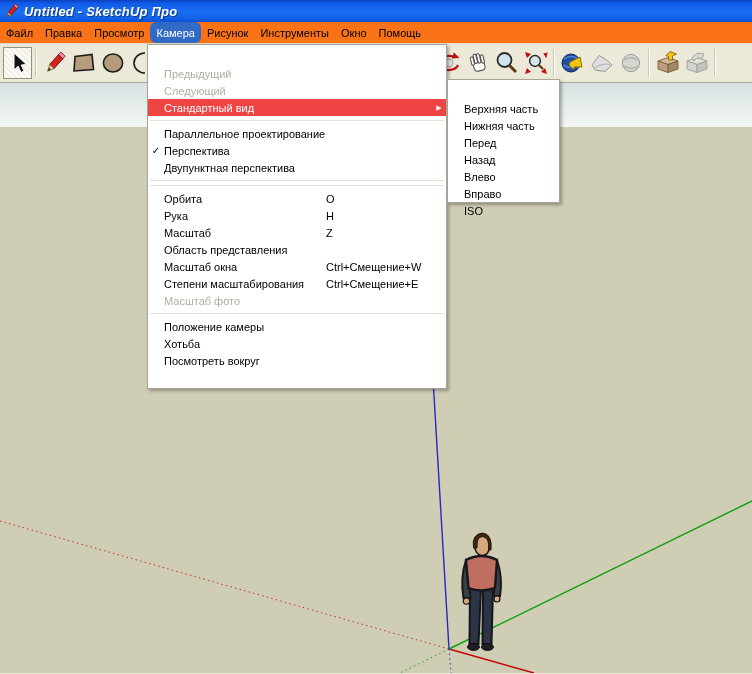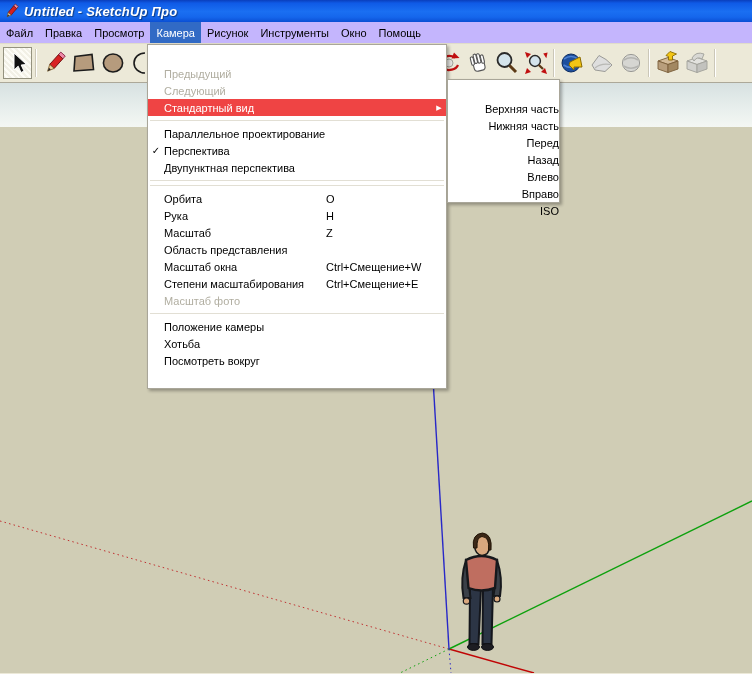--- a/index.html
+++ b/index.html
@@ -8,23 +8,23 @@
 
   
   .titlebar {
     height:22px; display:flex; align-items:center; padding-left:4px; gap:4px;
     background:linear-gradient(180deg,#0a3ebc 0%, #0f5ae6 14%, #1a6ff2 52%, #1566ec 78%, #0a4fd4 100%);
   }
   .titlebar .title-text { color:#fff; font-size:13px; font-weight:bold; text-shadow:1px 1px 1px rgba(0,0,0,.45); letter-spacing:.2px;font-style:italic; }
   .title-icon { width:16px; height:16px; display:inline-block; }
 
   
-  .menubar { height:22px; background:#c4b5fd; display:flex; align-items:stretch; font-size:11px; border-bottom:1px solid #e0dccb; }
+  .menubar { height:22px; background:#f97316; display:flex; align-items:stretch; font-size:11px; border-bottom:1px solid #e0dccb; }
   .menubar .mitem { display:flex; align-items:center; padding:0 6px; color:#000; cursor:default; }
-  .menubar .mitem.active { background:#316ac5; color:#fff; }
+  .menubar .mitem.active { background:#316ac5; color:#fff;border-radius:6px; }
 
   
   .toolbar { position:relative; height:39px; background:#ece9d8; border-bottom:1px solid #aca899; }
   .tgroup { position:absolute; top:0; height:38px; display:flex; align-items:center; }
   .tgroup.left { left:3px; }
   .tgroup.right { left:434px; }
   .tbtn { width:29px; height:32px; display:flex; align-items:center; justify-content:center; }
   .tbtn.pressed { background:#fdfcf6; border:1px solid #94927f;
     background-image:repeating-linear-gradient(45deg,#f2f0e6 0 2px, #fdfcf6 2px 4px); }
   .tsep { width:2px; height:28px; margin:0 3px; border-left:1px solid #cbc7b8; border-right:1px solid #fff; }
@@ -35,21 +35,21 @@
   .ground { height:546px; background:#d0cdb5; }
   .scene { position:absolute; left:0; top:0; pointer-events:none; }
 
   
   .menu { position:absolute; background:#fff; border:1px solid #a9a699; box-shadow:2px 2px 3px rgba(0,0,0,.3); font-size:11px; z-index:20; padding:20px 0; }
   .camera-menu { left:147px; top:44px; width:300px; height:345px; }
   .std-submenu { left:447px; top:79px; width:113px; height:124px; }
   .mrow { display:flex; align-items:center; height:17px; color:#000; cursor:default; }
   .mrow .gutter { width:16px; text-align:center; font-size:10px; line-height:17px; flex:none; }
   .mrow .mlabel { flex:none; width:162px; white-space:nowrap; overflow:hidden; }
-  .std-submenu .mrow .mlabel { width:auto; flex:1;text-align:right; }
+  .std-submenu .mrow .mlabel { width:auto; flex:1; }
   .mrow .mshortcut { flex:1; text-align:left; white-space:nowrap; }
   .mrow .marrow { width:14px; text-align:center; font-size:7px; flex:none; }
   .mrow.disabled { color:#b1aea1; }
   .mrow.highlight { background:#ef4444; color:#fff; }
   .msep { height:1px; background:#e2dfd4; margin:4px 2px; }
 </style>
 </head>
 <body>
 
 <div class="window">

